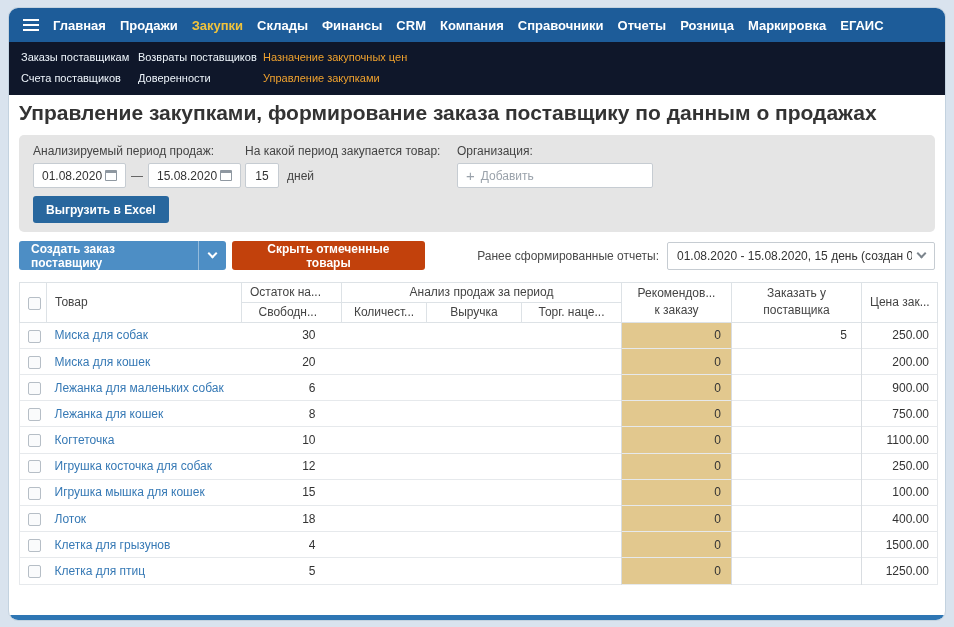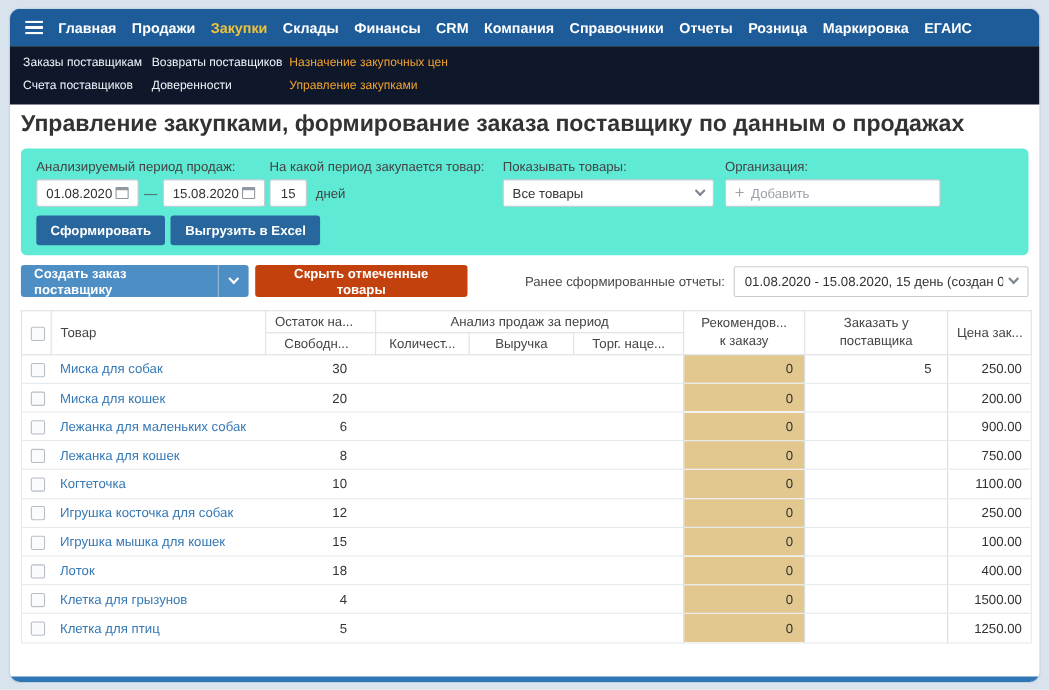--- a/index.html
+++ b/index.html
@@ -29,21 +29,21 @@
   .subnav-col.c2 { width: 135px; }
   .subnav-col.c3 { width: 125px; }
   .subnav-col.c4 { flex: 1; }
   .subnav a { color: #eef5fb; font-size: 11px; text-decoration: none; cursor: pointer; white-space: nowrap; }
   .subnav a.active { color: #f0a22e; }
 
   
   .page-title { font-size: 21px; font-weight: bold; color: #333; padding: 6px 10px 10px; flex: none; }
 
   
-  .filters { margin: 0 10px; background: #5eead4; border-radius: 5px; padding: 9px 14px 9px; flex: none; }
+  .filters { margin: 0 10px; background: #e5e5e5; border-radius: 5px; padding: 9px 14px 9px; flex: none; }
   .filters-row { display: flex; }
   .fgroup { display: flex; flex-direction: column; }
   .fgroup > label { font-size: 12px; color: #444; margin-bottom: 5px; white-space: nowrap; }
   .g1 { width: 212px; }
   .g2 { width: 212px; }
   .g3 { width: 202px; }
   .g4 { flex: 1; }
   .input { height: 25px; background: #fff; border: 1px solid #c6ccd2; border-radius: 2px;
     display: flex; align-items: center; padding: 0 8px; font-size: 12px; color: #333; cursor: text; }
   .dates { display: flex; align-items: center; gap: 5px; }
@@ -170,40 +170,32 @@
       <div class="fgroup g2">
         <label>На какой период закупается товар:</label>
         <div class="inline">
           <div class="input small">
             <span>15</span>
           </div>
           <span class="unit">дней</span>
         </div>
       </div>
 
-      <div class="fgroup g3">
-        <label>Показывать товары:</label>
-        <div class="input select">
-          <span>Все товары</span>
-          <span class="chev"></span>
-        </div>
-      </div>
 
       <div class="fgroup g4">
         <label>Организация:</label>
         <div class="input orgbox">
           <span class="plus">+</span>
           <span class="ph">Добавить</span>
         </div>
       </div>
 
     </div>
 
     <div class="fbuttons">
-      <button class="btn">Сформировать</button>
       <button class="btn">Выгрузить в Excel</button>
     </div>
   </section>
 
   <div class="actions">
     <div class="btn-create">
       <span class="lbl">Создать заказ поставщику</span>
       <span class="sep"></span>
       <span class="chev-wrap">
         <span class="chev white"></span>

